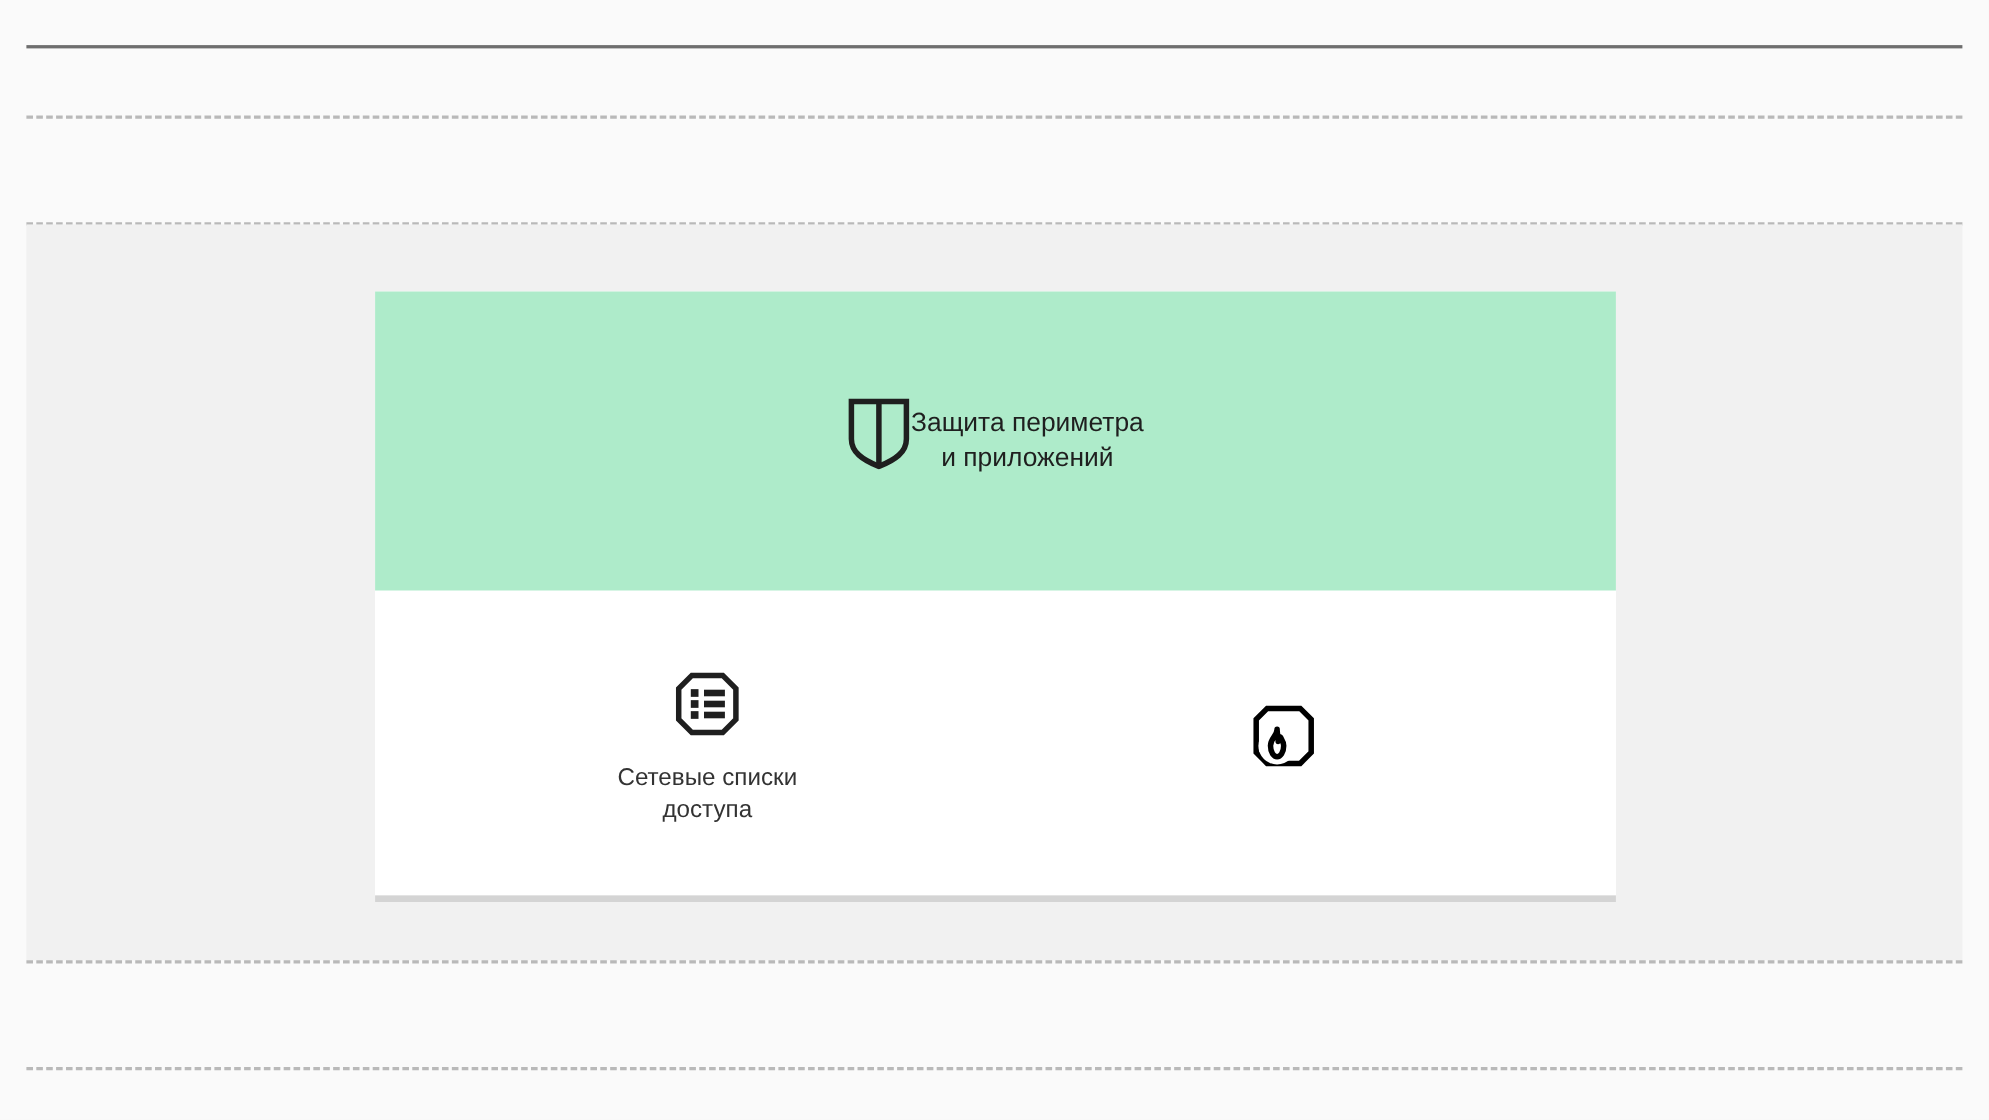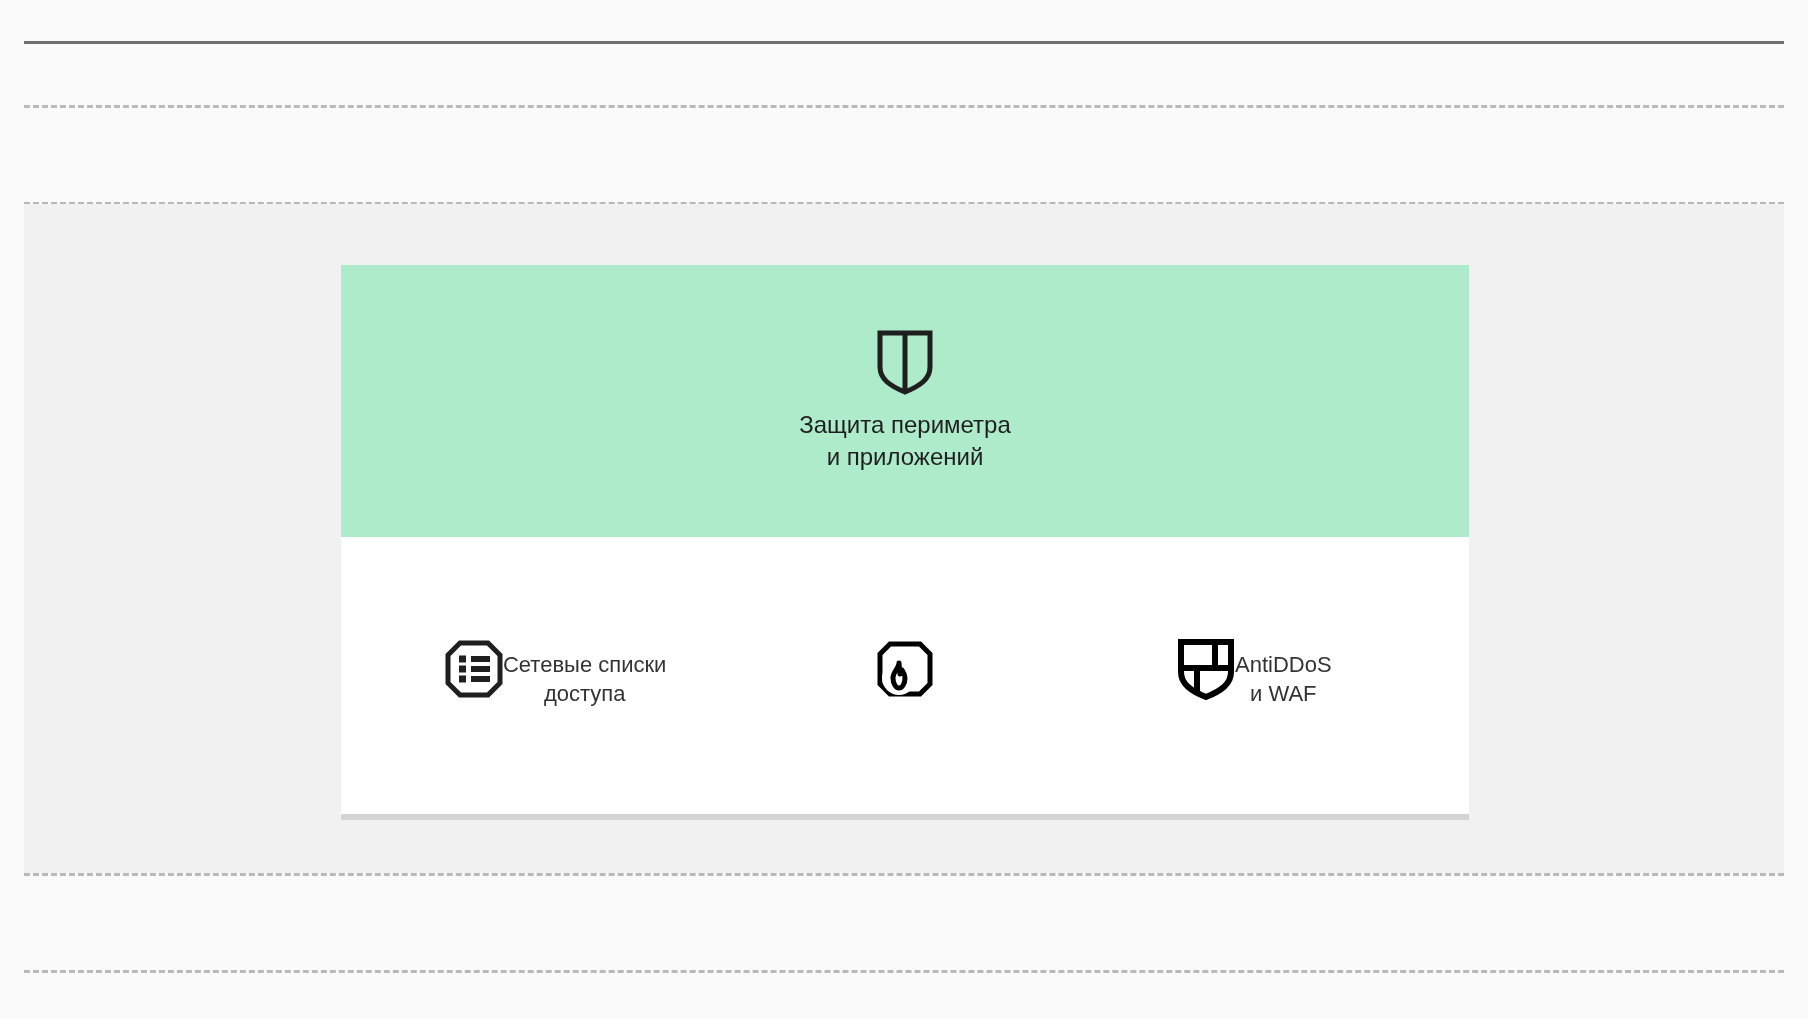--- a/index.html
+++ b/index.html
@@ -59,21 +59,21 @@
     top: 814px;
     width: 1128px;
     height: 6px;
     background: #d4d4d4;
   }
 
   .card-header {
     height: 272px;
     background: #aeebca;
     display: flex;
-    flex-direction: column;
+    flex-direction: row;
     align-items: center;
     justify-content: center;
   }
   .card-header .header-icon {
     margin-bottom: 14px;
     line-height: 0;
   }
   .card-title {
     font-size: 24px;
     line-height: 1.33;
@@ -88,21 +88,21 @@
     background: #ffffff;
     display: flex;
     align-items: center;
     justify-content: space-around;
     padding: 0 40px;
     box-sizing: border-box;
   }
   .feature {
     flex: 1 1 0;
     display: flex;
-    flex-direction: row;
+    flex-direction: column;
     align-items: center;
     justify-content: center;
     padding-top: 8px;
   }
   .feature-icon {
     height: 62px;
     display: flex;
     align-items: center;
     justify-content: center;
     margin-bottom: 22px;
@@ -173,32 +173,20 @@
                      C23 29 17 31 17 38
                      C17 44 20 48 23 48
                      C26 48 29 44 29 38
                      C29 34 27 32 26 30
                      C26 33 24.5 34 24 34
                      C24 30 23 26 23 23 Z" fill="none" stroke="#000000" stroke-width="5" stroke-linejoin="round"></path>
           </svg>
         </span>
       </div>
 
-      <div class="feature">
-        <span class="feature-icon">
-          <svg width="58" height="62" viewBox="0 0 58 62" aria-hidden="true">
-            <path d="M4 4 H54 V34 C54 46 44 53 29 59 C14 53 4 46 4 34 Z" fill="none" stroke="#000000" stroke-width="6" stroke-linejoin="miter"></path>
-            <line x1="4" y1="30" x2="54" y2="30" stroke="#000000" stroke-width="6"></line>
-            <line x1="38" y1="4" x2="38" y2="30" stroke="#000000" stroke-width="6"></line>
-            <line x1="20" y1="30" x2="20" y2="56" stroke="#000000" stroke-width="6"></line>
-          </svg>
-        </span>
-        <div class="feature-label">AntiDDoS
-и WAF</div>
-      </div>
 
     </div>
   </div>
 
   <div class="card-shadow" style="left:317px; top:610px;"></div>
 </div>
 
 <div class="rule rule-dashed-3"></div>
 <div class="rule rule-dashed-4"></div>
 

